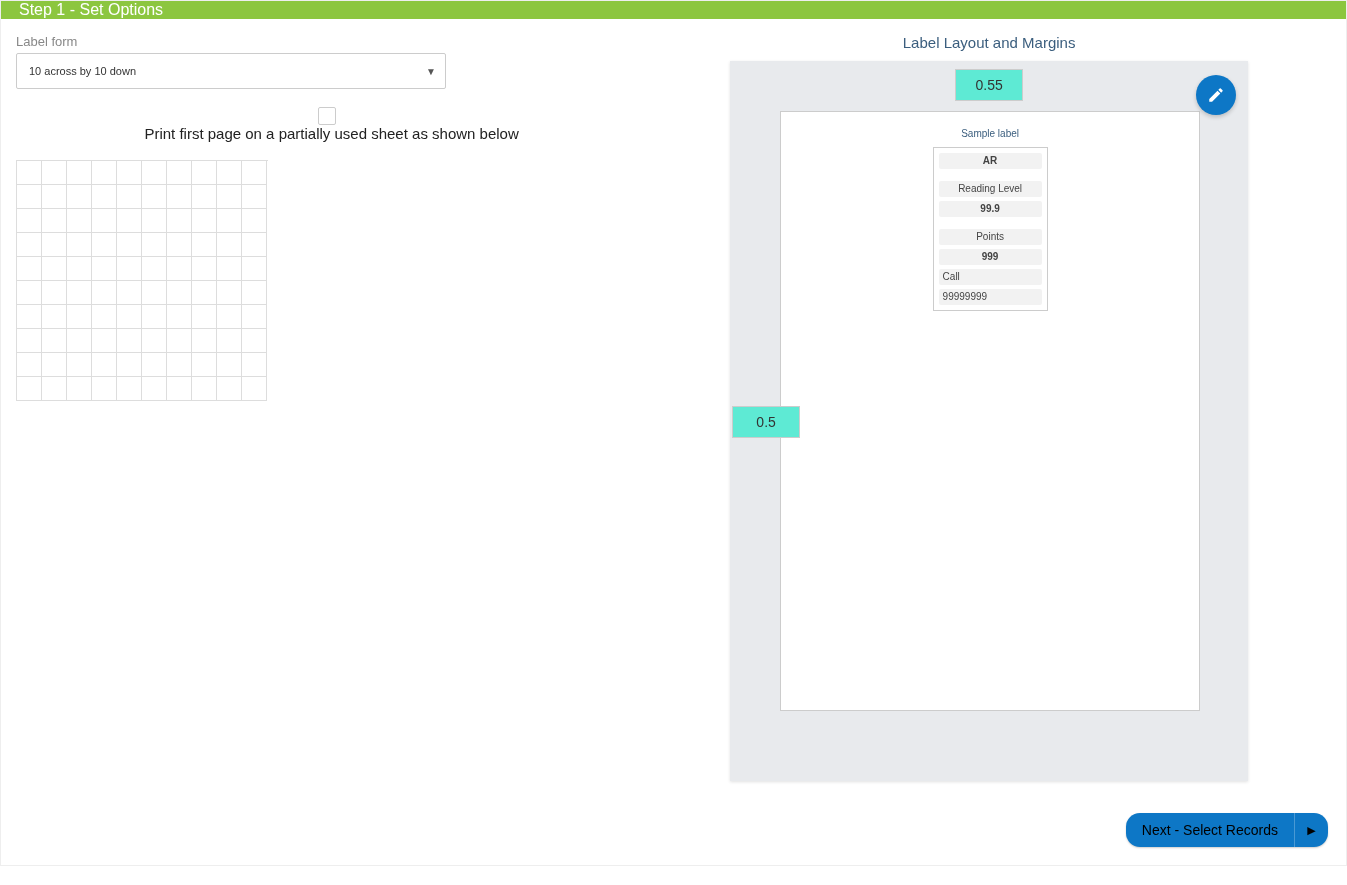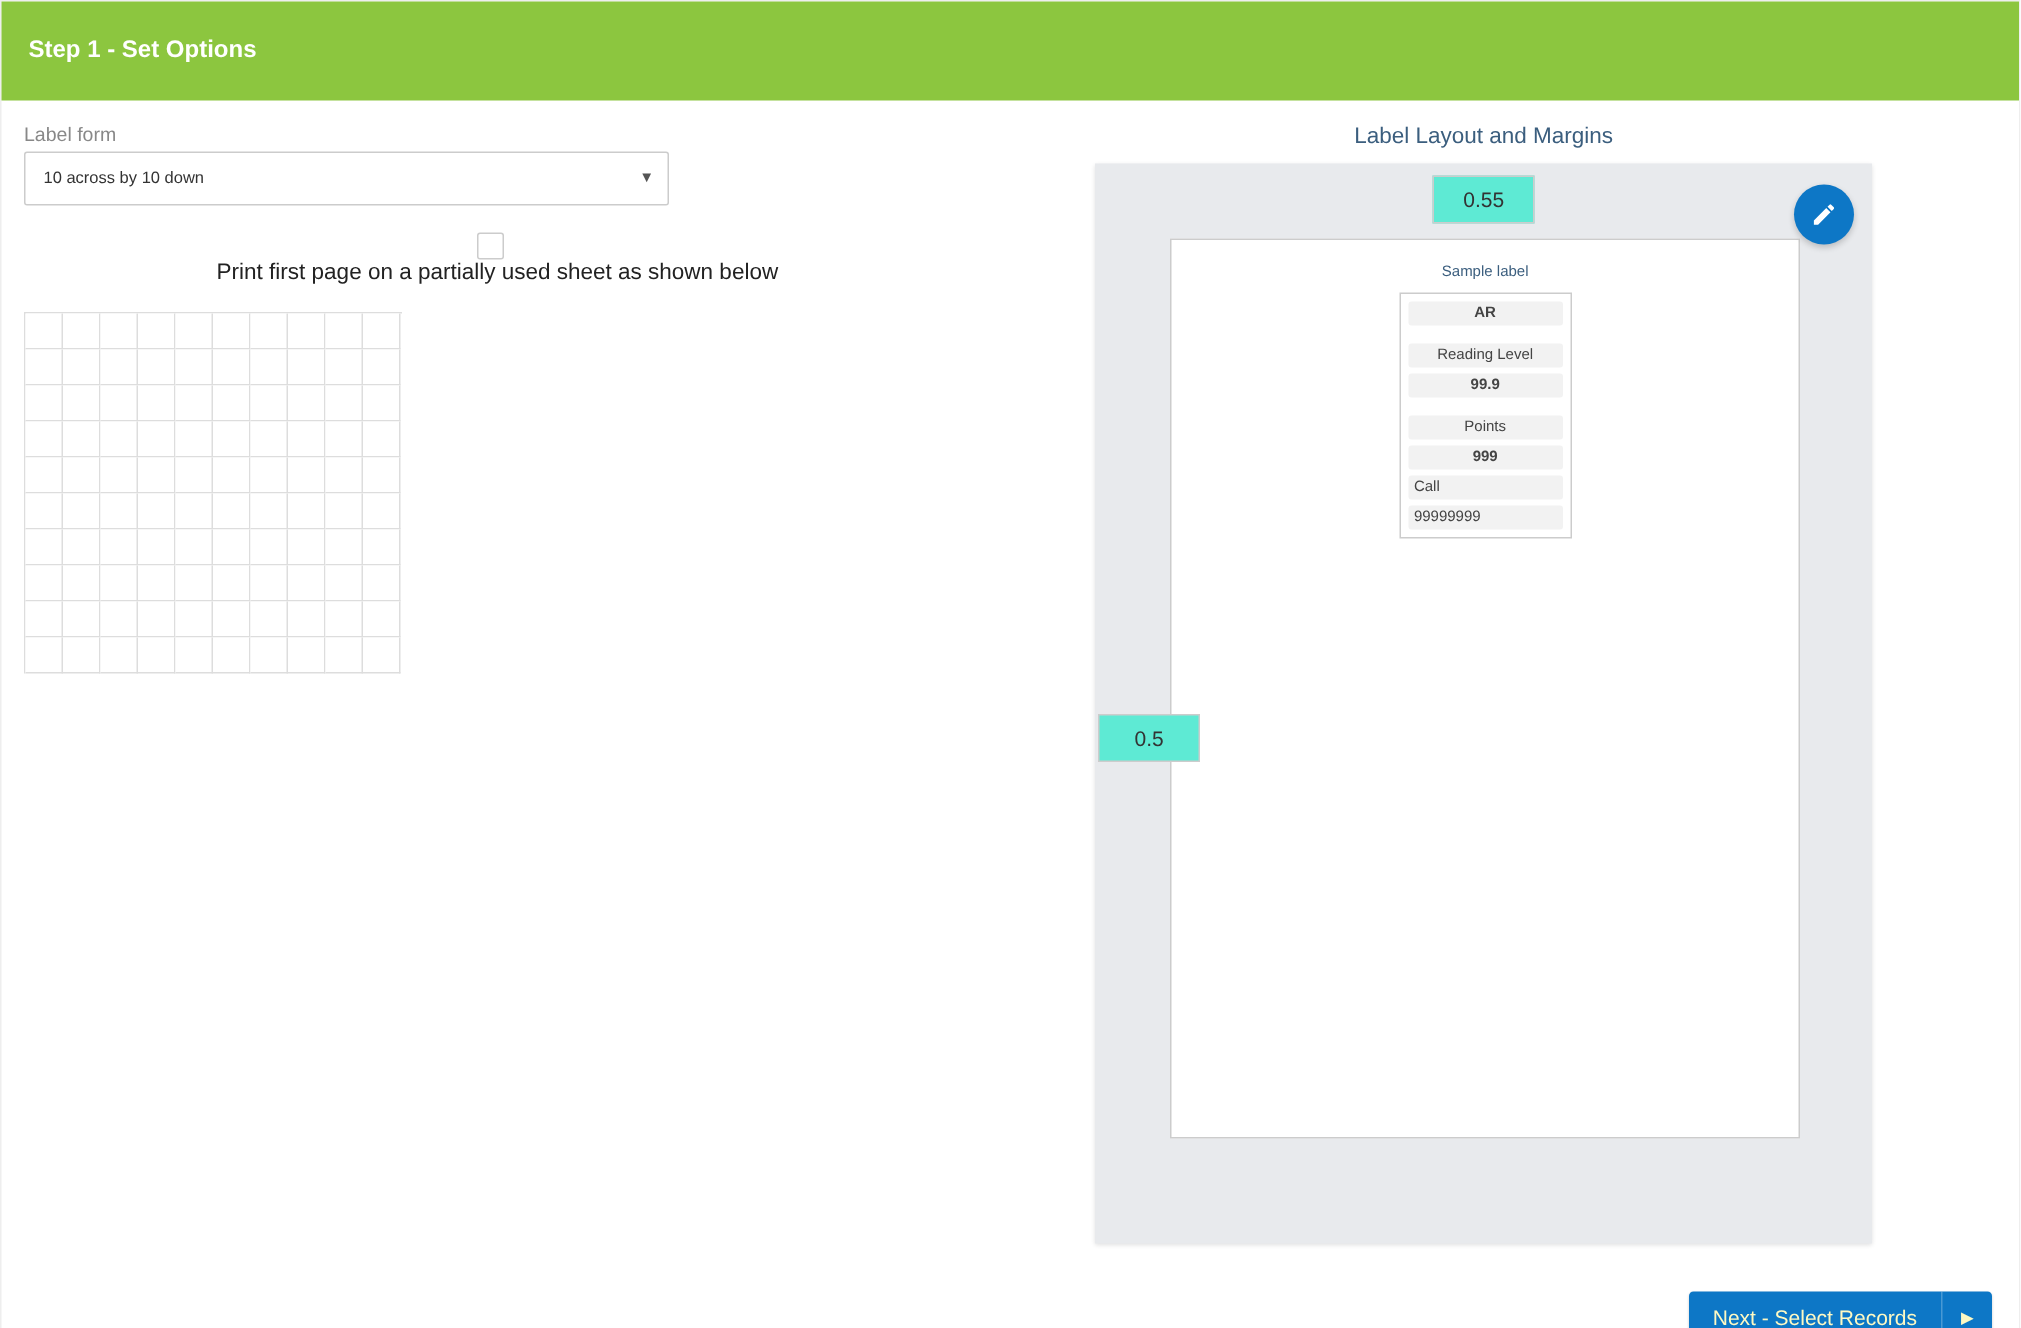--- a/index.html
+++ b/index.html
@@ -12,22 +12,22 @@
   }
   .wrap {
     width: 1347px;
     border: 1px solid #eee;
     padding-bottom: 0;
   }
   .step-header {
     background: #8cc63f;
     color: #fff;
     font-size: 16px;
-    font-weight: 700;
-    padding: 24px 18px;
+    font-weight: 400;
+    padding: 0 18px;
   }
   .body {
     display: flex;
     padding: 15px 15px 20px 15px;
   }
   .left-col { flex: 0 0 48%; }
   .right-col { flex: 1; position: relative; }
 
   .field-label {
     color: #888;
@@ -155,31 +155,31 @@
   .margin-input {
     position: absolute;
     width: 68px; height: 32px;
     border: 1px solid #ccc;
     background: #5eead4;
     font-size: 14px;
     text-align: center;
     line-height: 30px;
   }
   .margin-input.top { left: 225px; top: 8px; }
-  .margin-input.left { left: 2px; top: 345px; margin-top: 22px; }
+  .margin-input.left { left: 2px; top: 345px; }
 
   .footer {
     display: flex;
     justify-content: flex-end;
     padding: 12px 18px 18px 18px;
   }
   .btn-next {
     background: #0d77c6;
-    color: #fef9c3;
-    border-radius: 3px;
+    color: #000000;
+    border-radius: 14px;
     display: flex;
     align-items: stretch;
     cursor: pointer;
     font-size: 14px;
     overflow: hidden;
     box-shadow: 0 1px 2px rgba(0,0,0,0.2);
   }
   .btn-next .label { padding: 9px 16px; }
   .btn-next .arrow {
     width: 34px;

